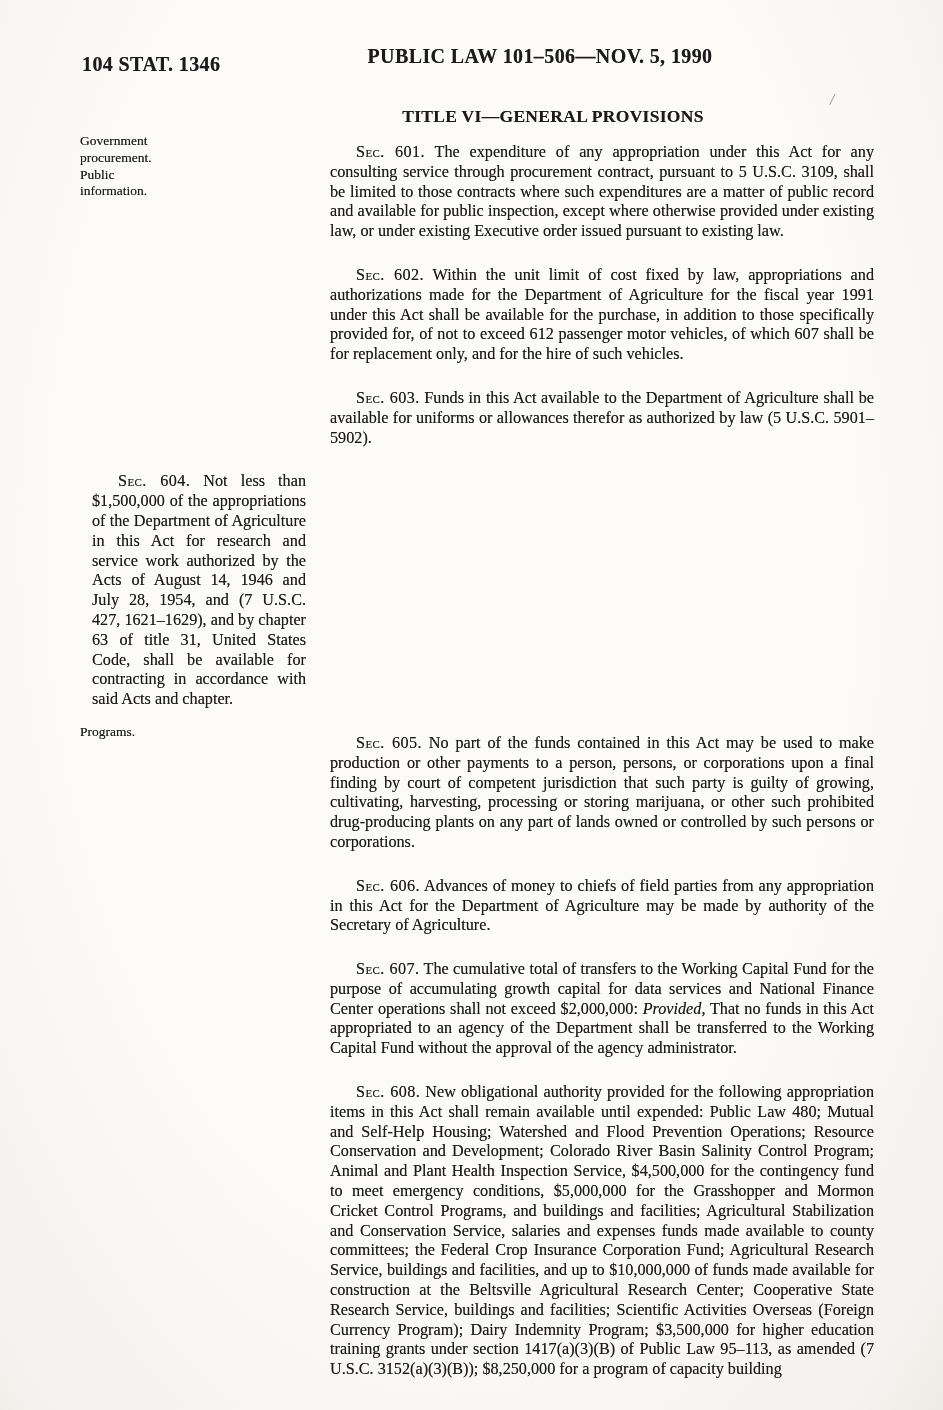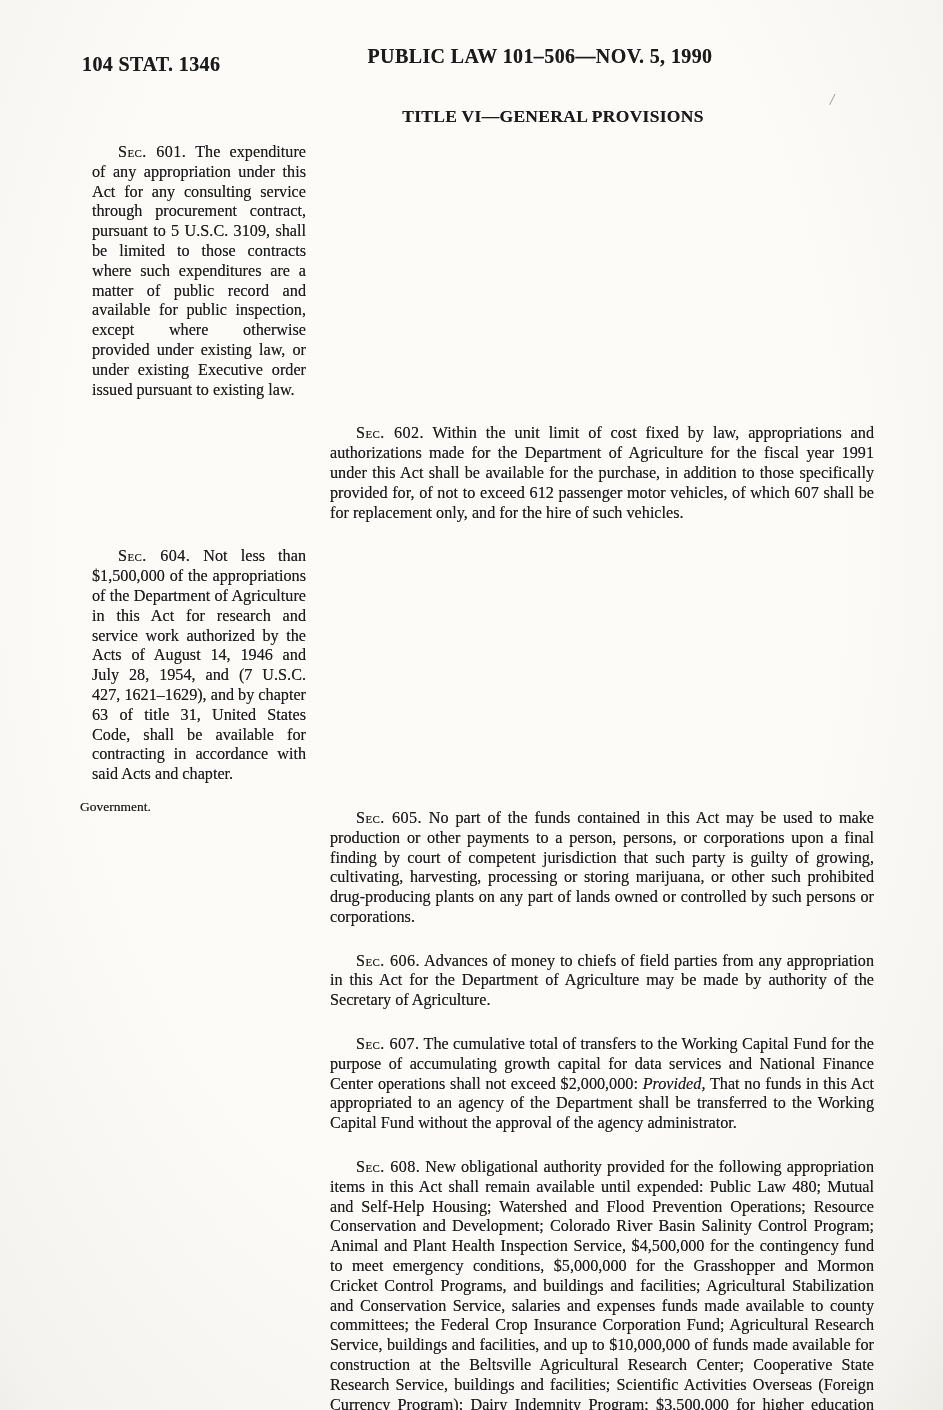--- a/index.html
+++ b/index.html
@@ -62,31 +62,39 @@
   <span class="stat-no">104 STAT. 1346</span>
 
   <span class="law-head">PUBLIC LAW 101–506—NOV. 5, 1990</span>
 
   <h1 class="title">TITLE VI—GENERAL PROVISIONS</h1>
 
   <span class="slash">/</span>
 
   <main id="sections">
       <div class="row">
+        <div class="note">Government
+procurement.
+Public
+information.</div>
         <p class="para"><span class="sc">Sec. 601.</span><span> The expenditure of any appropriation under this Act for any consulting service through procurement contract, pursuant to 5 U.S.C. 3109, shall be limited to those contracts where such expenditures are a matter of public record and available for public inspection, except where otherwise provided under existing law, or under existing Executive order issued pursuant to existing law.</span></p>
       </div>
       <div class="row">
         <div class="note"></div>
         <p class="para"><span class="sc">Sec. 602.</span><span> Within the unit limit of cost fixed by law, appropriations and authorizations made for the Department of Agriculture for the fiscal year 1991 under this Act shall be available for the purchase, in addition to those specifically provided for, of not to exceed 612 passenger motor vehicles, of which 607 shall be for replacement only, and for the hire of such vehicles.</span></p>
       </div>
       <div class="row">
+        <div class="note"></div>
+        <p class="para"><span class="sc">Sec. 603.</span><span> Funds in this Act available to the Department of Agriculture shall be available for uniforms or allowances therefor as authorized by law (5 U.S.C. 5901–5902).</span></p>
+      </div>
+      <div class="row">
         <p class="para"><span class="sc">Sec. 604.</span><span> Not less than $1,500,000 of the appropriations of the Department of Agriculture in this Act for research and service work authorized by the Acts of August 14, 1946 and July 28, 1954, and (7 U.S.C. 427, 1621–1629), and by chapter 63 of title 31, United States Code, shall be available for contracting in accordance with said Acts and chapter.</span></p>
       </div>
       <div class="row">
-        <div class="note">Government.</div>
+        <div class="note">Programs.</div>
         <p class="para"><span class="sc">Sec. 605.</span><span> No part of the funds contained in this Act may be used to make production or other payments to a person, persons, or corporations upon a final finding by court of competent jurisdiction that such party is guilty of growing, cultivating, harvesting, processing or storing marijuana, or other such prohibited drug-producing plants on any part of lands owned or controlled by such persons or corporations.</span></p>
       </div>
       <div class="row">
         <div class="note"></div>
         <p class="para"><span class="sc">Sec. 606.</span><span> Advances of money to chiefs of field parties from any appropriation in this Act for the Department of Agriculture may be made by authority of the Secretary of Agriculture.</span></p>
       </div>
       <div class="row">
         <div class="note"></div>
         <p class="para"><span class="sc">Sec. 607.</span><span> The cumulative total of transfers to the Working Capital Fund for the purpose of accumulating growth capital for data services and National Finance Center operations shall not exceed $2,000,000: </span><span class="it">Provided,</span><span> That no funds in this Act appropriated to an agency of the Department shall be transferred to the Working Capital Fund without the approval of the agency administrator.</span></p>
       </div>

